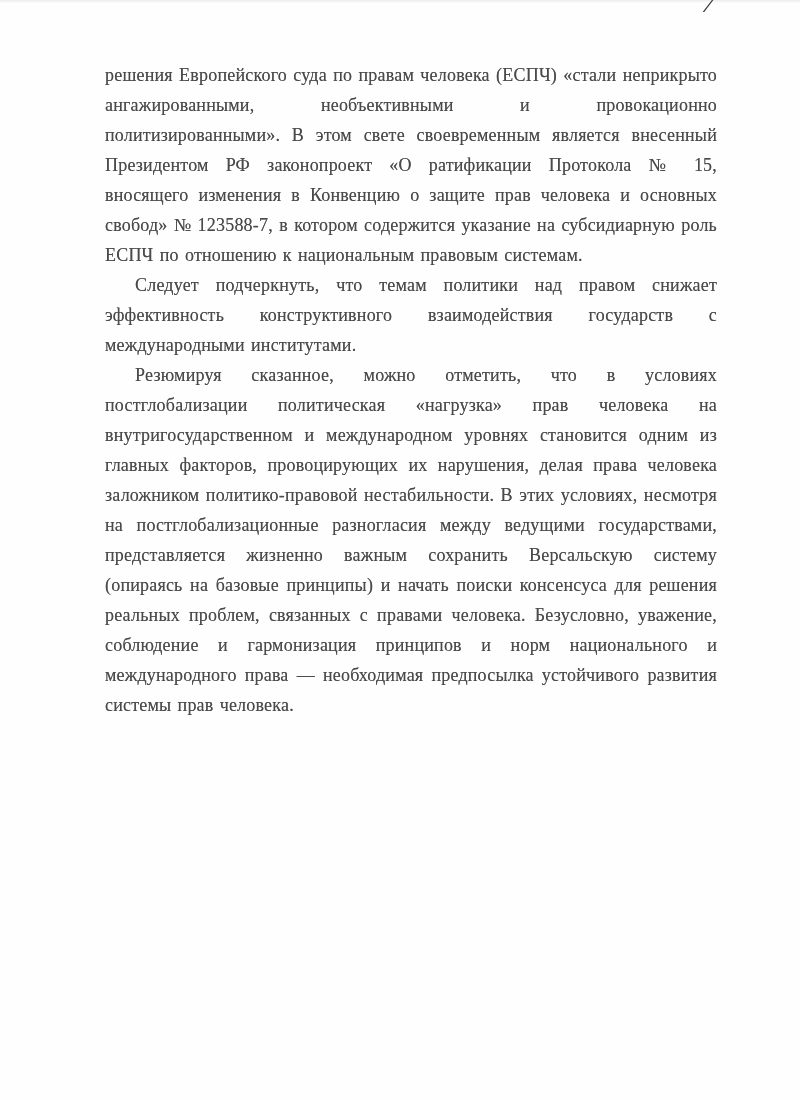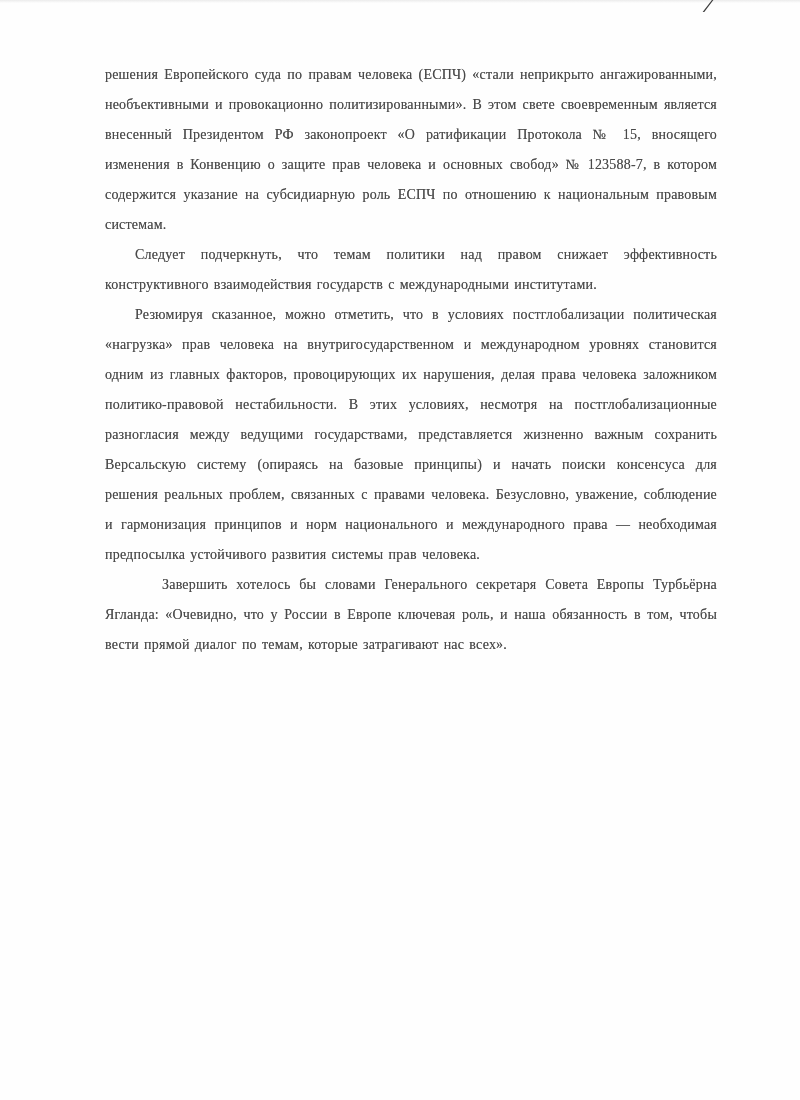--- a/index.html
+++ b/index.html
@@ -31,21 +31,21 @@
     font-style: italic;
     color: #3d3d3d;
     transform: skewX(-6deg);
   }
   .text-block {
     position: absolute;
     top: 60px;
     left: 105px;
     width: 612px;
     color: #4a4a4a;
-    font-size: 14px;
+    font-size: 18px;
     line-height: 30px;
     text-align: justify;
     letter-spacing: 0.2px;
     word-spacing: 1.5px;
     text-shadow: 0 0 0.5px rgba(80,80,80,0.65); 
   }
   .para {
     margin: 0;
     padding: 0;
   }
@@ -58,15 +58,14 @@
 
 <div class="page">
   <div class="scan-edge-top"></div>
 
   <div class="corner-mark">7</div>
 
   <div class="text-block">
     <p class="para indent-none">решения Европейского суда по правам человека (ЕСПЧ) «стали неприкрыто ангажированными, необъективными и провокационно политизированными». В этом свете своевременным является внесенный Президентом РФ законопроект «О ратификации Протокола № 15, вносящего изменения в Конвенцию о защите прав человека и основных свобод» № 123588-7, в котором содержится указание на субсидиарную роль ЕСПЧ по отношению к национальным правовым системам.</p>
     <p class="para indent-small">Следует подчеркнуть, что темам политики над правом снижает эффективность конструктивного взаимодействия государств с международными институтами.</p>
     <p class="para indent-small">Резюмируя сказанное, можно отметить, что в условиях постглобализации политическая «нагрузка» прав человека на внутригосударственном и международном уровнях становится одним из главных факторов, провоцирующих их нарушения, делая права человека заложником политико-правовой нестабильности. В этих условиях, несмотря на постглобализационные разногласия между ведущими государствами, представляется жизненно важным сохранить Версальскую систему (опираясь на базовые принципы) и начать поиски консенсуса для решения реальных проблем, связанных с правами человека. Безусловно, уважение, соблюдение и гармонизация принципов и норм национального и международного права — необходимая предпосылка устойчивого развития системы прав человека.</p>
-    <p class="para indent-large">Завершить хотелось бы словами Генерального секретаря Совета Европы Турбьёрна Ягланда: «Очевидно, что у России в Европе ключевая роль, и наша обязанность в том, чтобы вести прямой диалог по темам, которые затрагивают нас всех».</p>
   </div>
 </div>
 
 </body></html>

